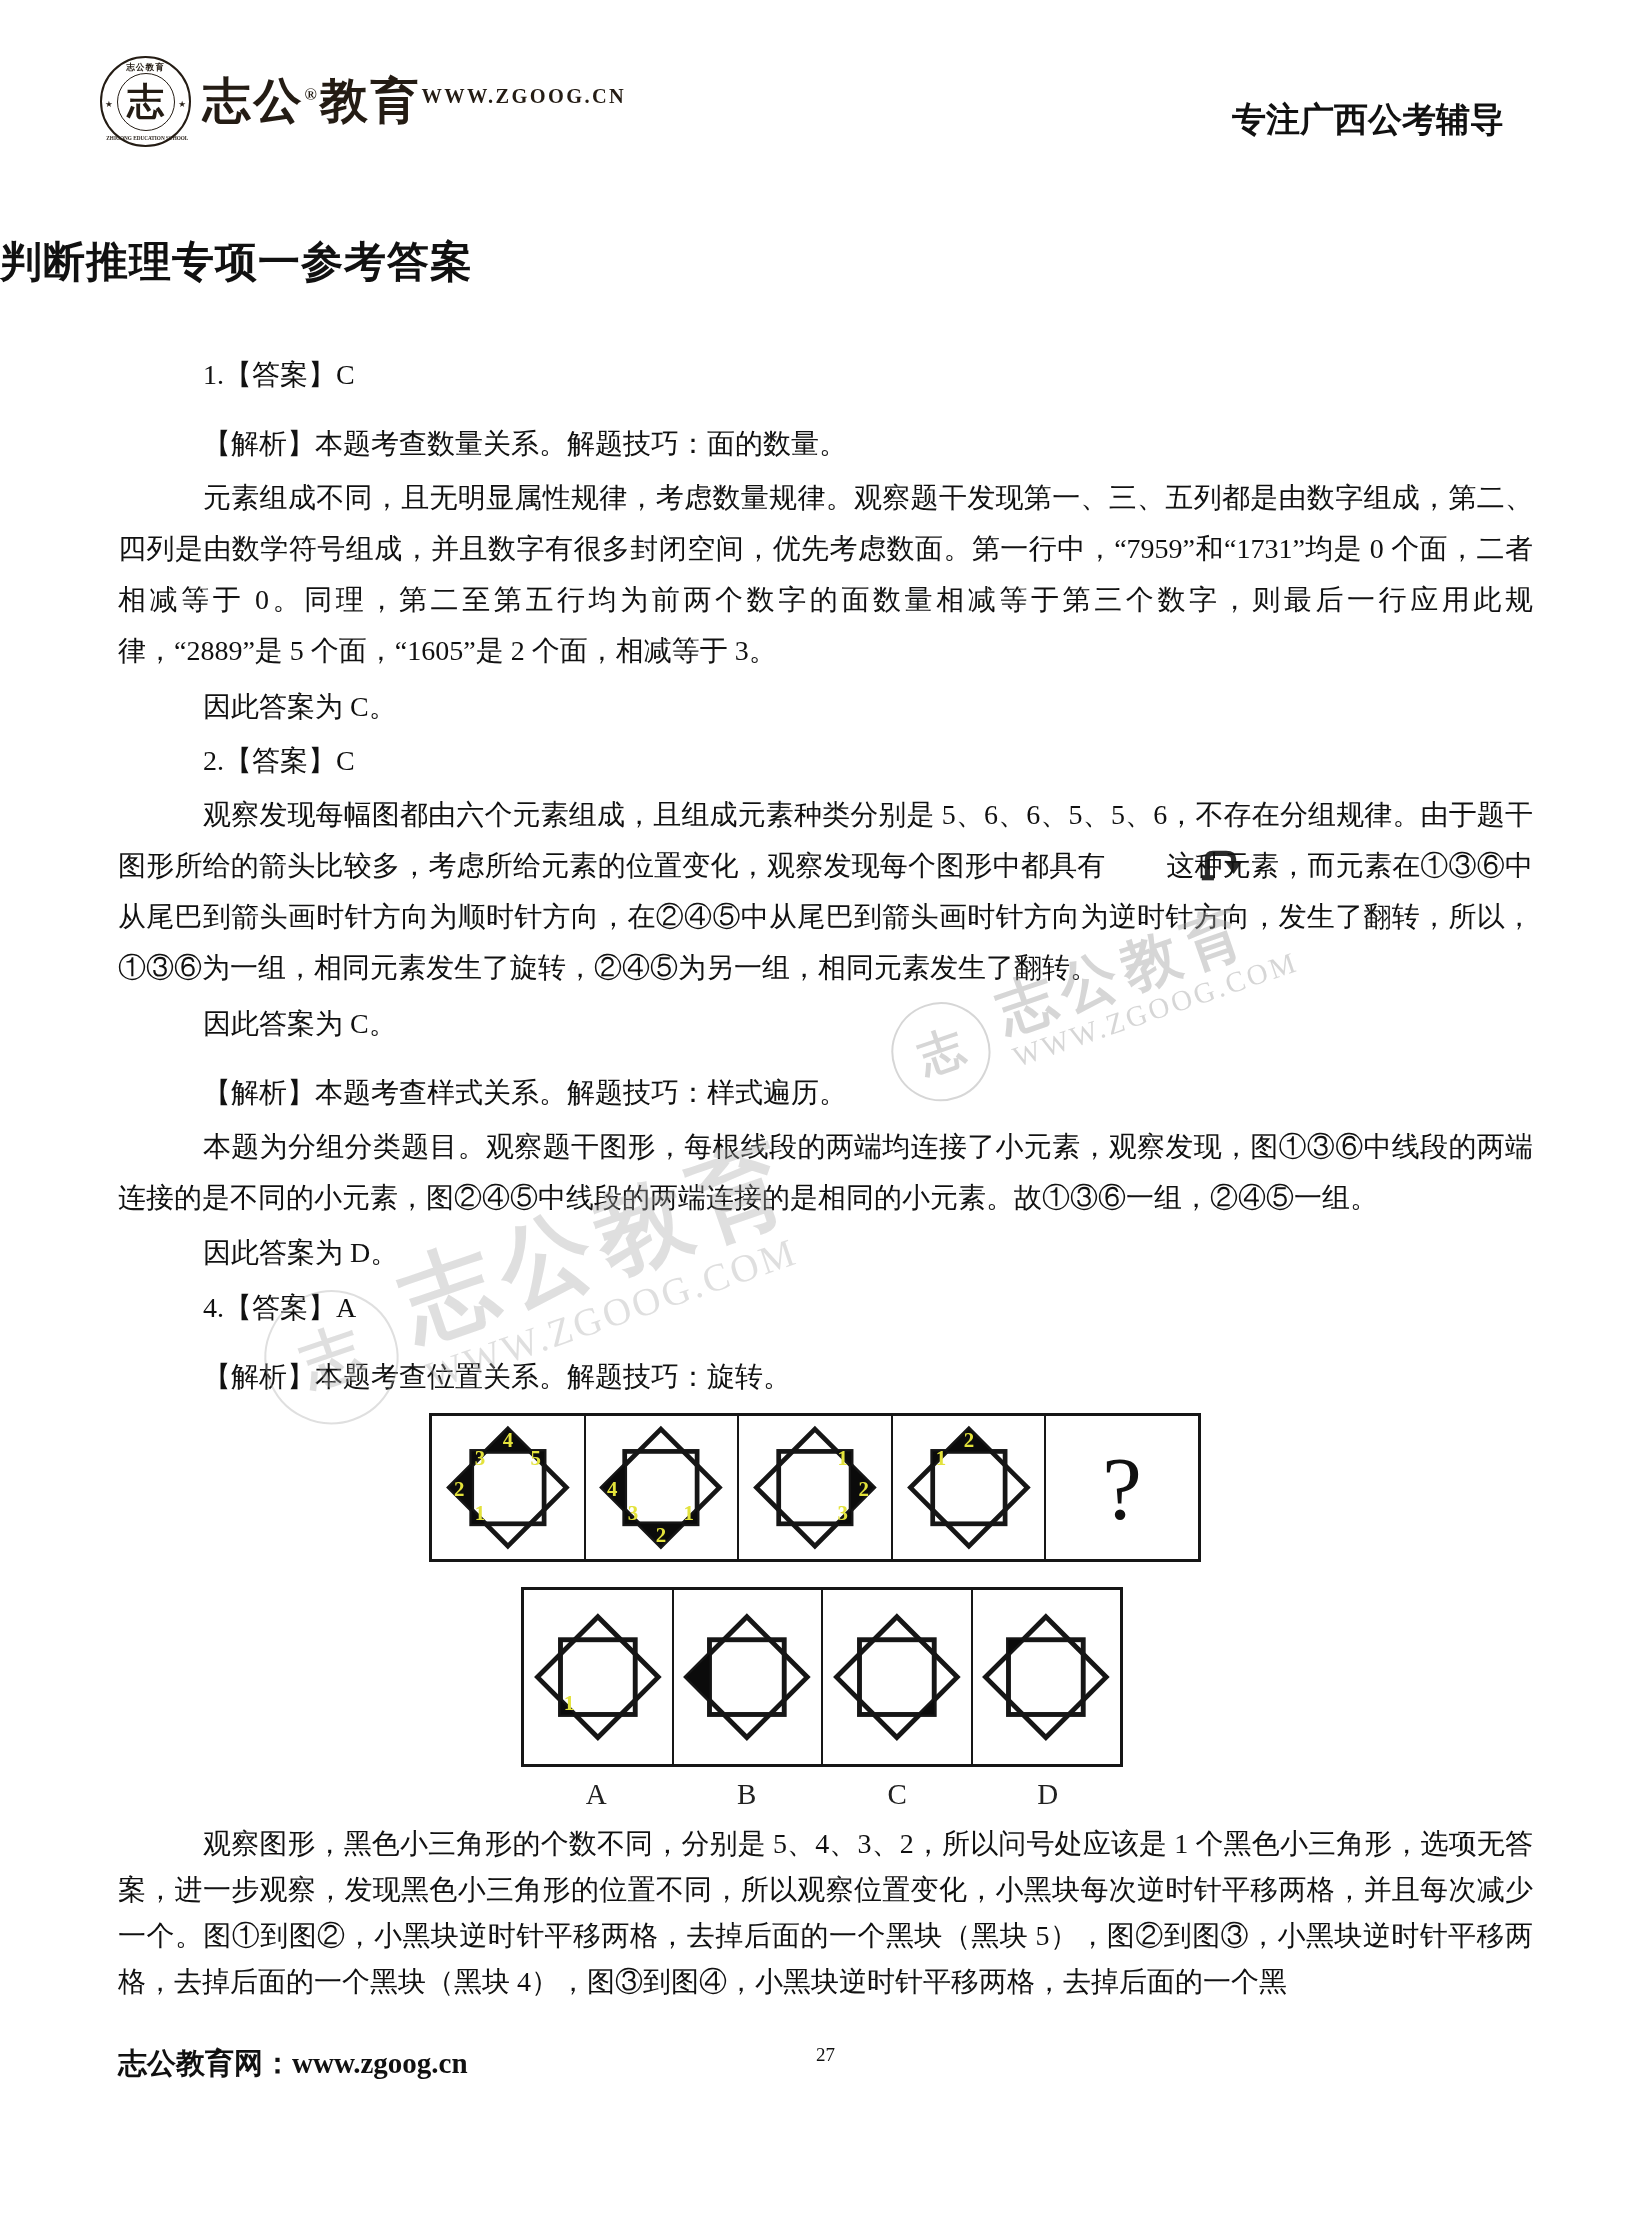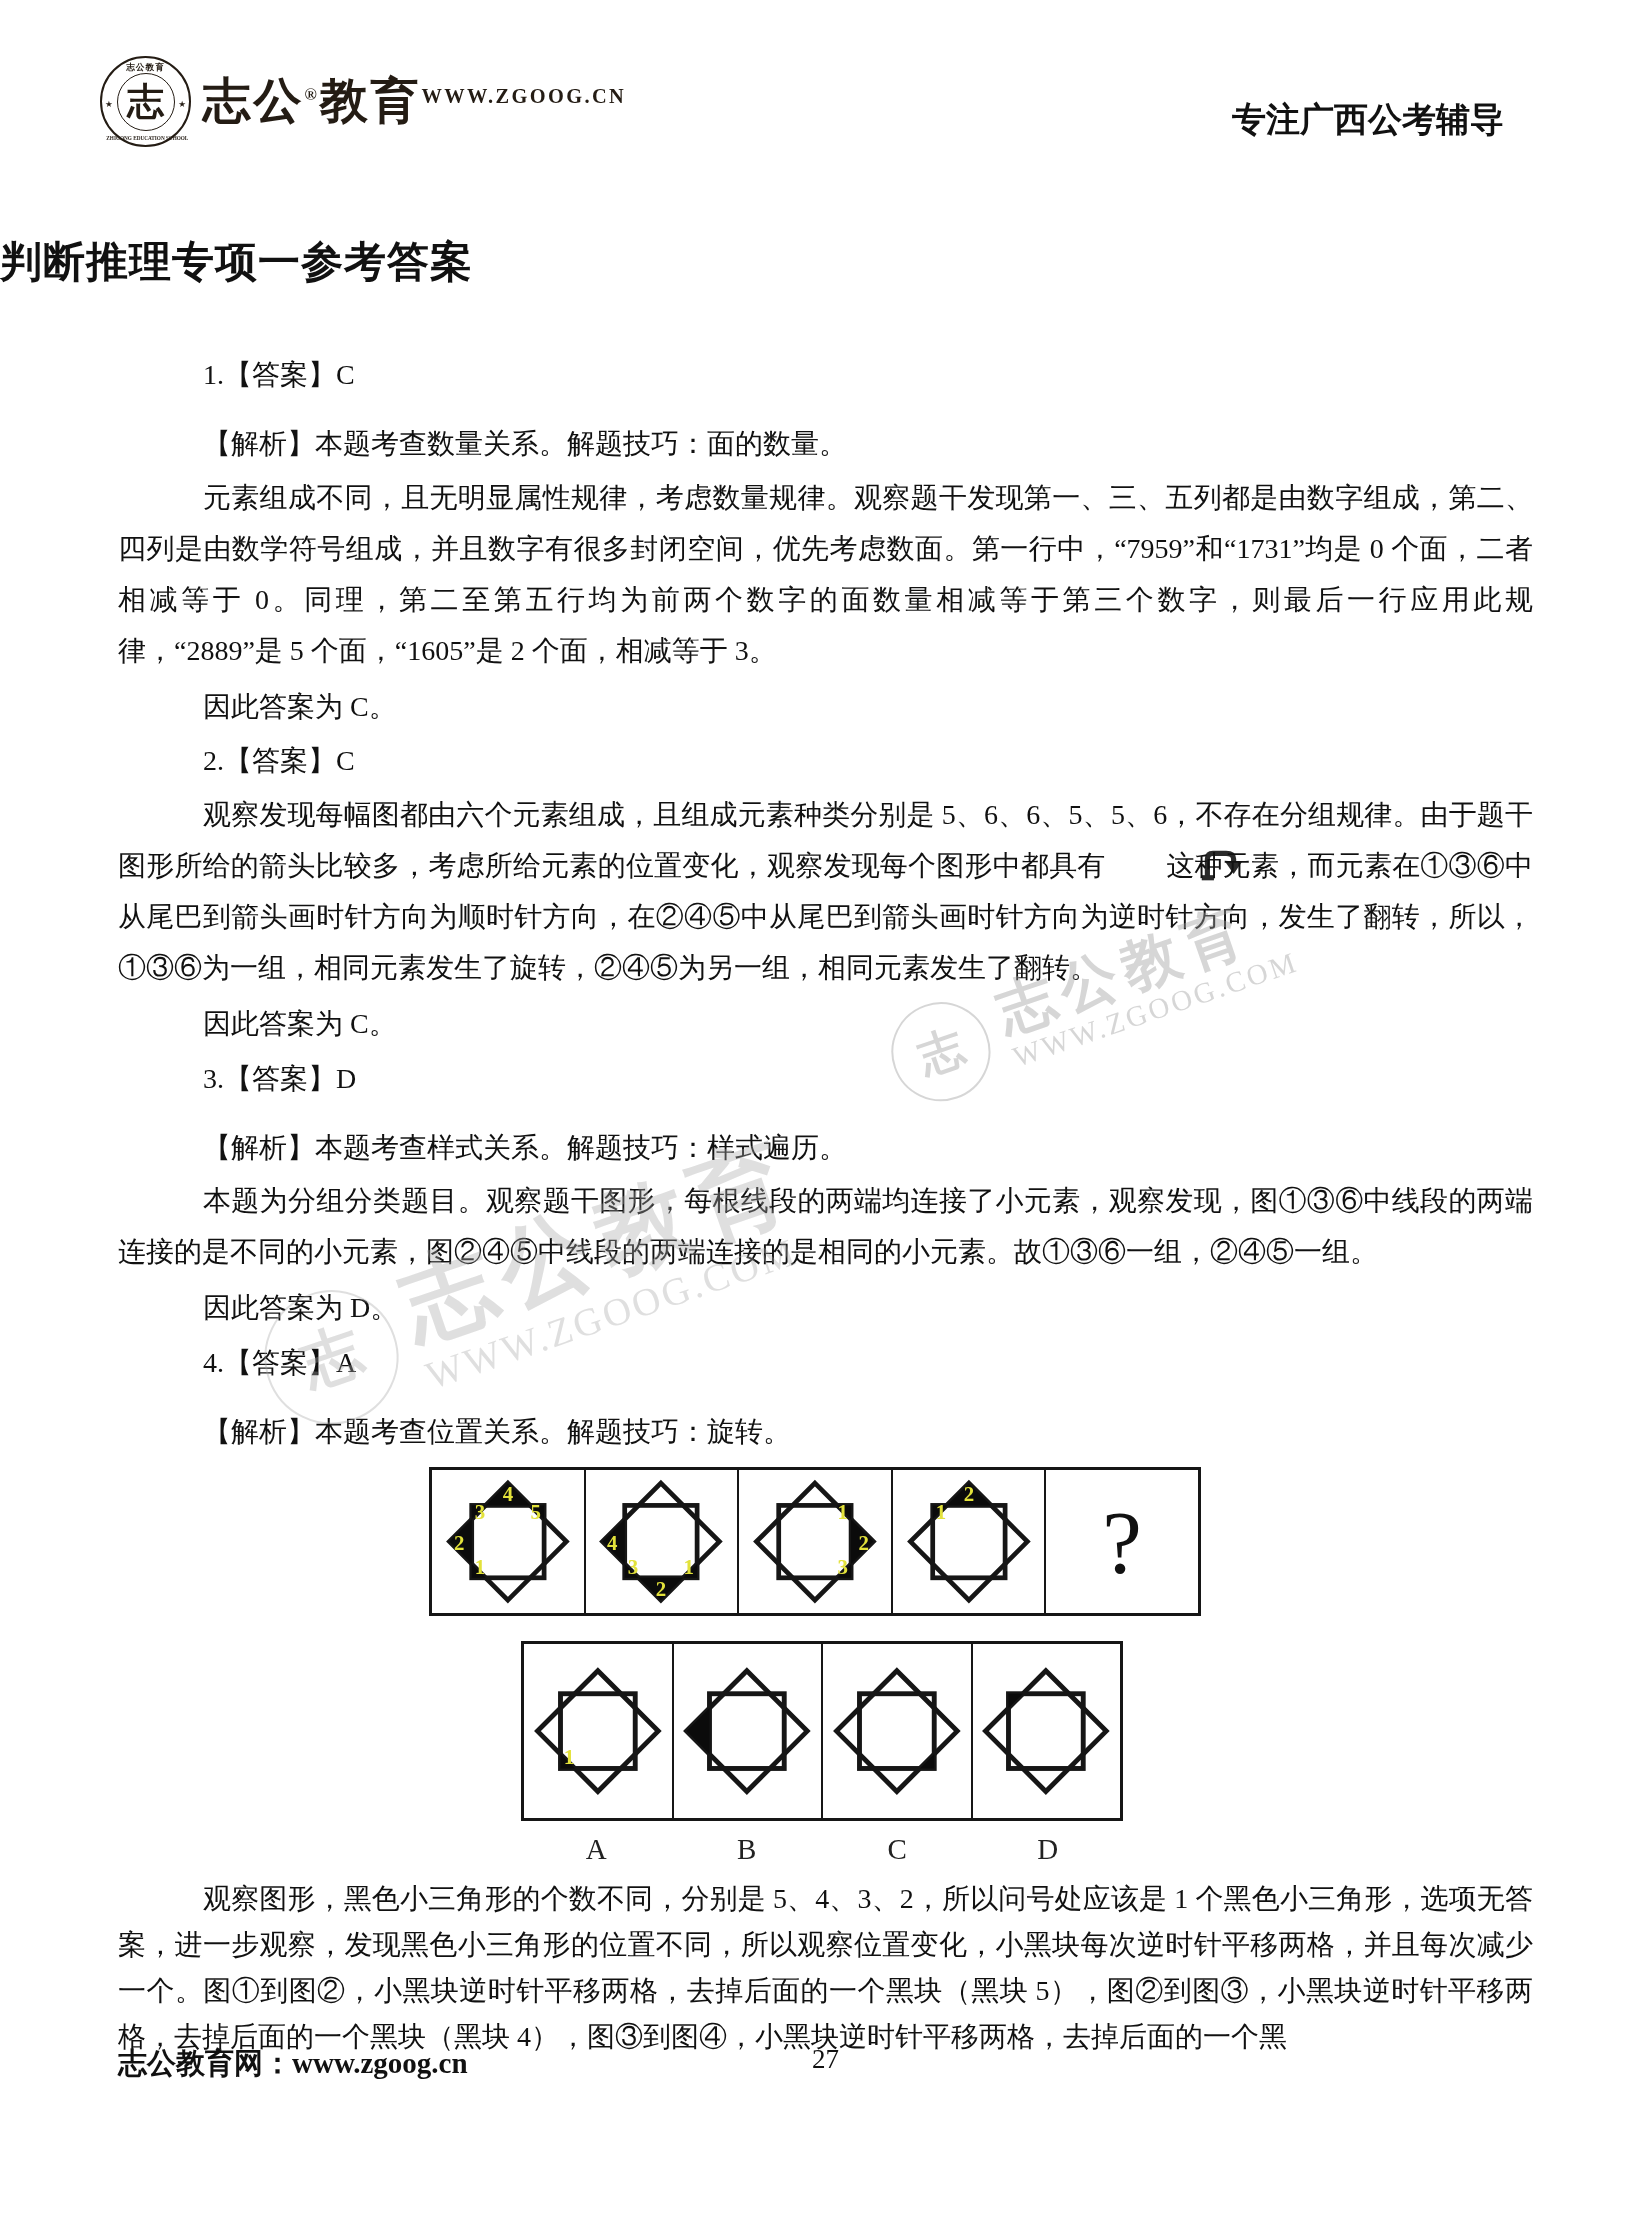--- a/index.html
+++ b/index.html
@@ -59,21 +59,21 @@
   .wm1 .wm-brand { font-size:58px; letter-spacing:7.8px; }
   .wm1 .wm-url { font-size:29px; }
   .wm2 { left:245px; top:1312px; color:#a8a8a8; opacity:.36; }
   .wm2 .wm-seal { width:134px; height:134px; font-size:60px; }
   .wm2 .wm-brand { font-size:93px; letter-spacing:9.7px; }
   .wm2 .wm-url { font-size:39px; }
 
   
   .footer { position:absolute; left:0; right:0; top:2044px; height:49px; }
   .footer-site { position:absolute; left:118px; font-size:29px; font-weight:bold; }
-  .footer-page { position:absolute; left:0; right:0; text-align:center; font-size:27px; }
+  .footer-page { position:absolute; left:0; right:0; text-align:center; font-size:19px; }
 </style>
 </head>
 <body>
 
 <div class="page">
 
   <div class="wm wm1">
     <div class="wm-seal">志</div>
     <div class="wm-col">
       <div class="wm-brand">志公教育</div>
@@ -115,21 +115,20 @@
     <div class="line concl">因此答案为 C。</div>
 
     <div class="line sec-gap">2.【答案】C</div>
     <p class="para"><span>观察发现每幅图都由六个元素组成，且组成元素种类分别是 5、6、6、5、5、6，不存在分组规律。由于题干图形所给的箭头比较多，考虑所给元素的位置变化，观察发现每个图形中都具有</span><span class="inline-icon"><svg viewBox="0 0 48 40">
             <path d="M10 36 V16 Q10 10 16 10 H30 Q38 10 38 16 V19" fill="none" stroke="#2a2a2a" stroke-width="5.5"></path>
             <path d="M4 36 H17" fill="none" stroke="#2a2a2a" stroke-width="5.5"></path>
             <polygon points="29,19 47,19 38,32" fill="#2a2a2a"></polygon>
           </svg></span><span>这种元素，而元素在①③⑥中从尾巴到箭头画时针方向为顺时针方向，在②④⑤中从尾巴到箭头画时针方向为逆时针方向，发生了翻转，所以，①③⑥为一组，相同元素发生了旋转，②④⑤为另一组，相同元素发生了翻转。</span></p>
     <div class="line concl">因此答案为 C。</div>
 
-    <div class="line sec-gap">3.【答案】D</div>
     <div class="line">【解析】本题考查样式关系。解题技巧：样式遍历。</div>
     <p class="para">本题为分组分类题目。观察题干图形，每根线段的两端均连接了小元素，观察发现，图①③⑥中线段的两端连接的是不同的小元素，图②④⑤中线段的两端连接的是相同的小元素。故①③⑥一组，②④⑤一组。</p>
     <div class="line concl">因此答案为 D。</div>
 
     <div class="line sec-gap">4.【答案】A</div>
     <div class="line">【解析】本题考查位置关系。解题技巧：旋转。</div>
 
     <div class="fig-row1">
       <div class="fig-cell">
           <svg viewBox="0 0 100 100" preserveAspectRatio="xMidYMid meet" style="font-size:29px">

